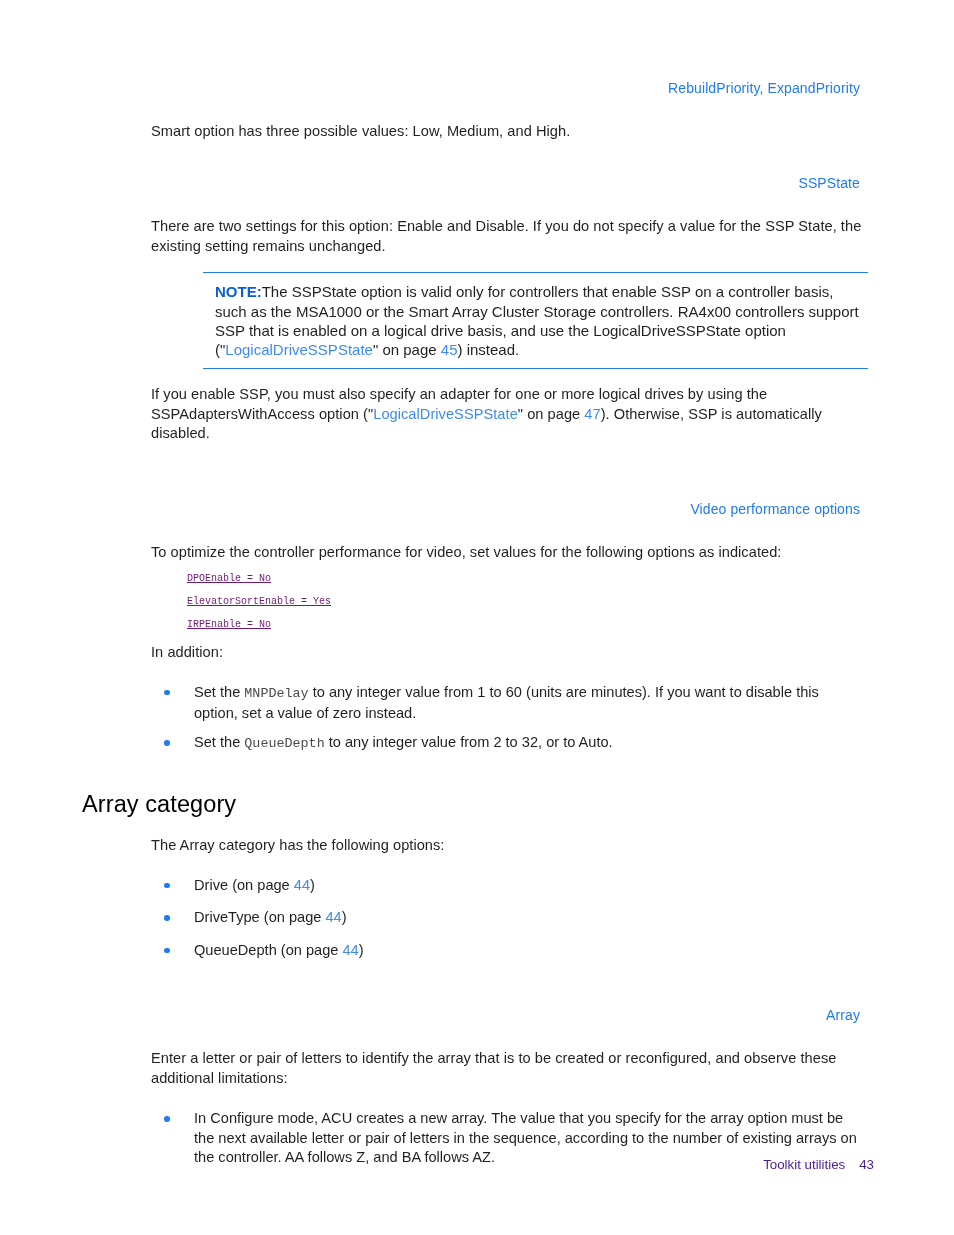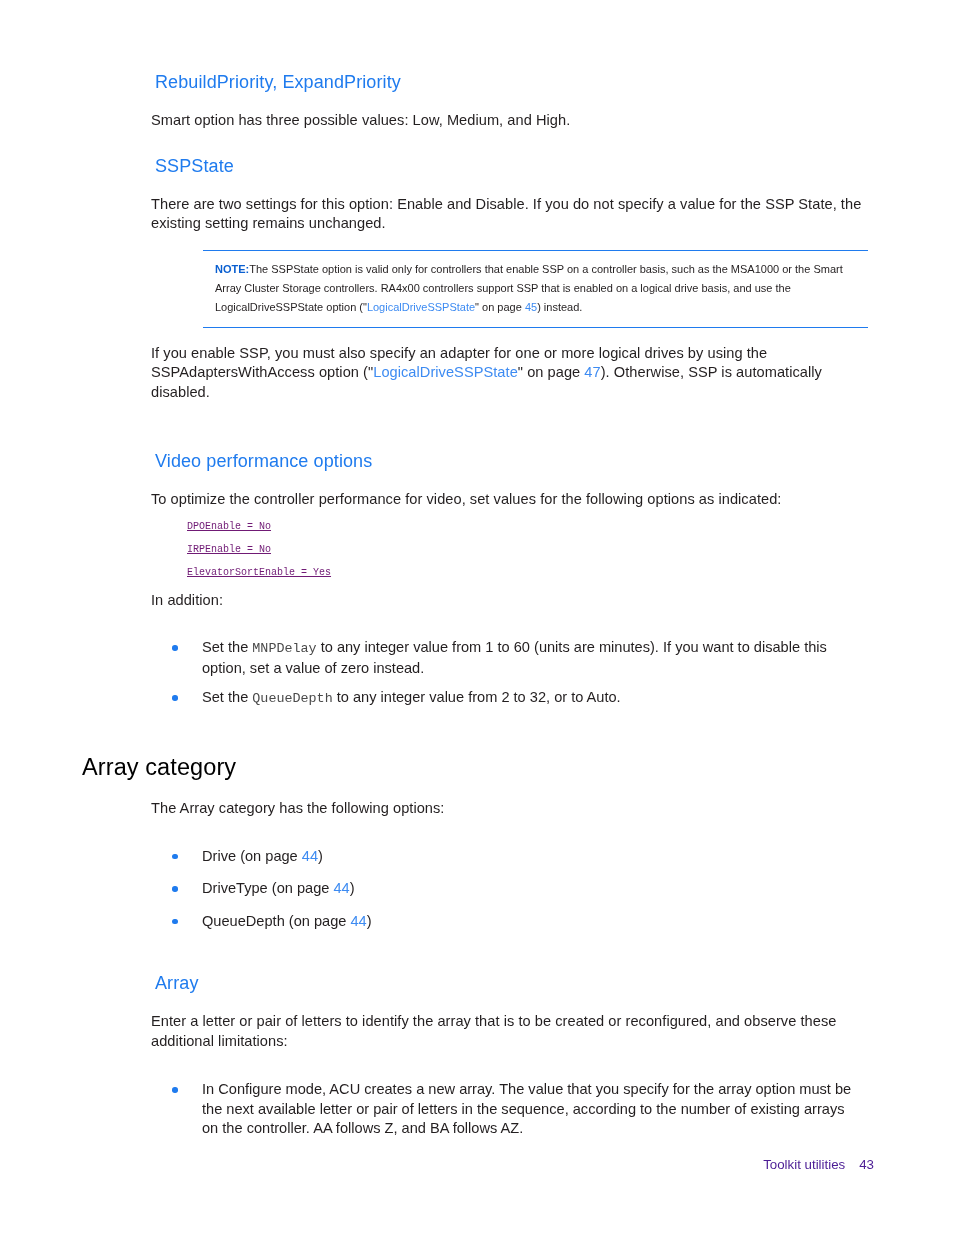--- a/index.html
+++ b/index.html
@@ -35,27 +35,28 @@
   h1.sec-h1 {
     font-size: 23.5px;
     font-weight: 400;
     color: #000000;
     margin: 0;
     padding: 0;
     letter-spacing: 0.1px;
     line-height: 1.2;
   }
   h2.sec-h2 {
-    font-size: 18px;
+    font-size: 14px;
     font-weight: 400;
     color: #1f7bee;
-    margin: 4px;
+    margin: 12px;
     padding: 0;
     letter-spacing: 0.1px;
     line-height: 1.2;
+    text-align: right;
   }
 
   
   .indent {
     margin-left: 69px;
     width: 721px;
   }
 
   p.body {
     font-size: 14.6px;
@@ -73,21 +74,21 @@
   
   .note-box {
     margin-left: 121px;
     width: 665px;
     border-top: 1.5px solid #1f7bee;
     border-bottom: 1.5px solid #1f7bee;
     padding: 9px 0 9px 0;
     box-sizing: content-box;
   }
   .note-text {
-    font-size: 11px;
+    font-size: 15px;
     line-height: 19.2px;
     color: #231f20;
     margin: 0;
     padding-left: 12px;
     padding-right: 6px;
   }
   .note-label {
     color: #0a5fd0;
     font-weight: bold;
   }
@@ -99,21 +100,21 @@
     line-height: 23px;
     color: #701a75;
     margin-left: 36px;
     white-space: pre;
     text-decoration: underline;
   }
 
   
   ul.bullets {
     list-style: none;
-    margin: 16px;
+    margin: 8px;
     padding: 0;
   }
   ul.bullets > li {
     position: relative;
     padding-left: 35px;
     font-size: 14.6px;
     line-height: 19.6px;
     margin-bottom: 10px;
     color: #231f20;
   }
@@ -179,21 +180,21 @@
 
     <div style="height:23px"></div>
 
     <div style="height:22px"></div>
     <div class="indent">
       <h2 class="sec-h2">Video performance options</h2>
       <div style="height:13px"></div>
       <p class="body">To optimize the controller performance for video, set values for the following options as indicated:</p>
 
       <div style="height:5px"></div>
-      <div class="code"><div>DPOEnable = No</div><div>IRPEnable = No</div><div>ElevatorSortEnable = Yes</div></div>
+      <div class="code"><div>DPOEnable = No</div><div>ElevatorSortEnable = Yes</div><div>IRPEnable = No</div></div>
 
       <div style="height:7px"></div>
       <p class="body">In addition:</p>
 
       <div style="height:12px"></div>
       <ul class="bullets">
         <li>
           <span class="dot"></span><span>Set the </span><code class="inline">MNPDelay</code><span> to any integer value from 1 to 60 (units are minutes). If you want to disable this option, set a value of zero instead.</span>
         </li>
         <li>

